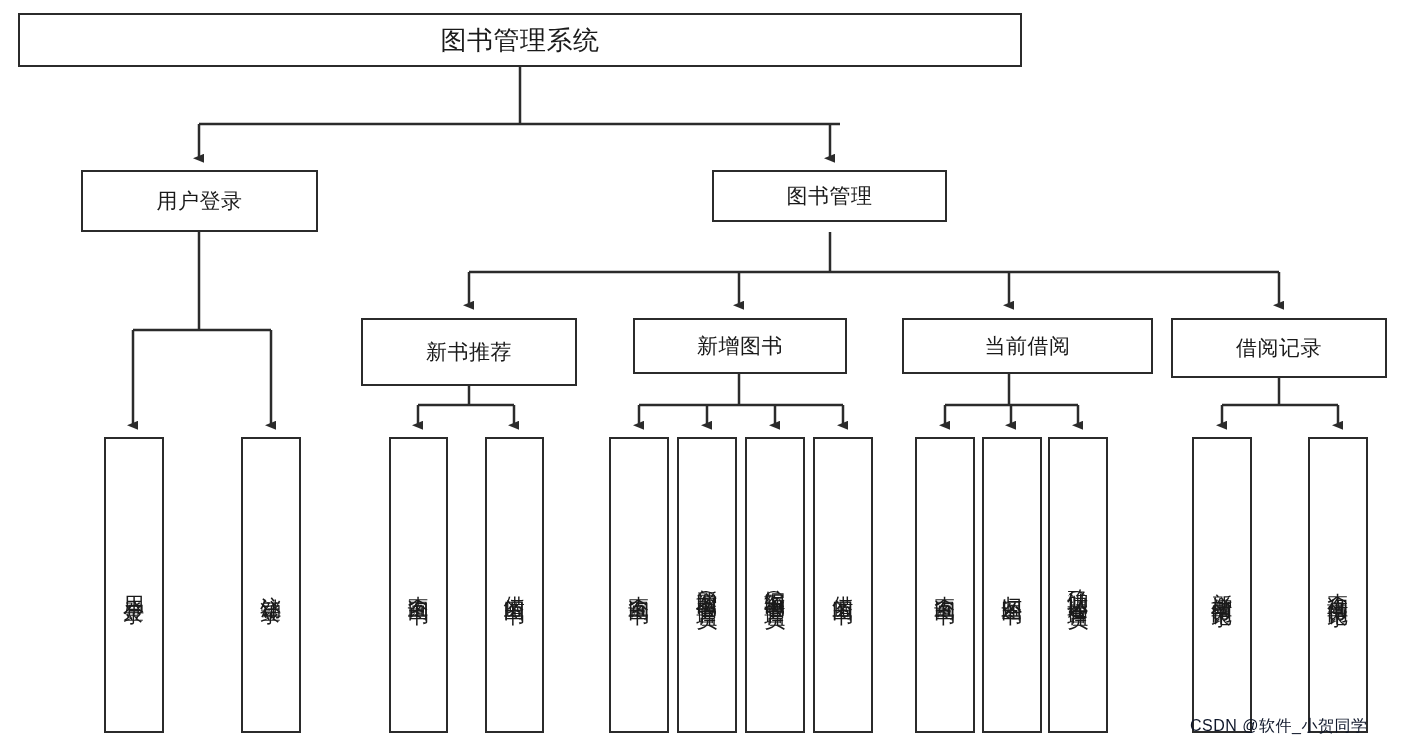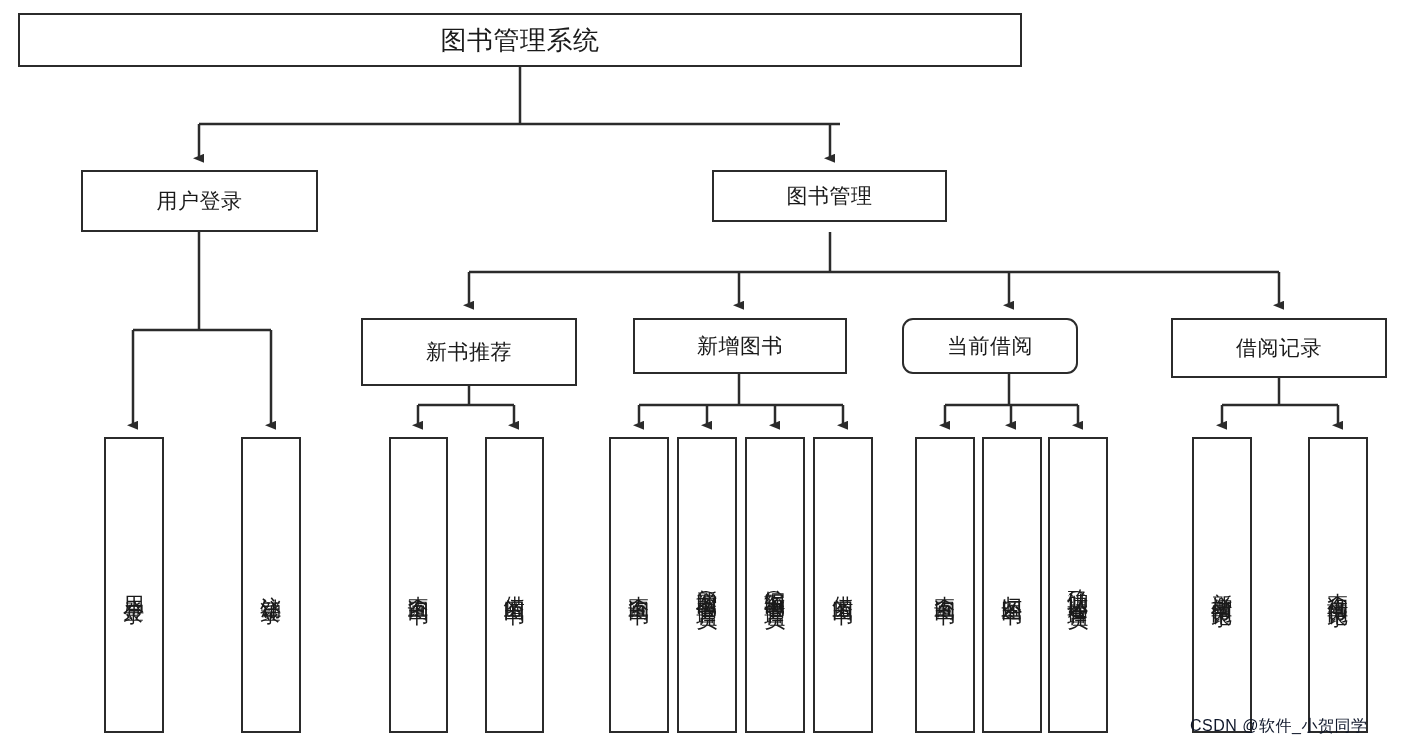--- a/index.html
+++ b/index.html
@@ -140,21 +140,21 @@
   <div class="node h-node" style="left:712px; top:170px; width:235px; height:52px;">
     <span class="label">图书管理</span>
   </div>
 
   <div class="node h-node" style="left:361px; top:318px; width:216px; height:68px;">
     <span class="label">新书推荐</span>
   </div>
   <div class="node h-node" style="left:633px; top:318px; width:214px; height:56px;">
     <span class="label">新增图书</span>
   </div>
-  <div class="node h-node" style="left:902px; top:318px; width:176px; height:56px;border-radius:11px;">
+  <div class="node h-node" style="left:902px; top:318px; width:251px; height:56px;">
     <span class="label">当前借阅</span>
   </div>
   <div class="node h-node" style="left:1171px; top:318px; width:216px; height:60px;">
     <span class="label">借阅记录</span>
   </div>
 
   <div class="node v-node" style="left:104px; top:437px; width:60px; height:296px;">
     <span class="label">用户登录</span>
   </div>
   <div class="node v-node" style="left:241px; top:437px; width:60px; height:296px;">

